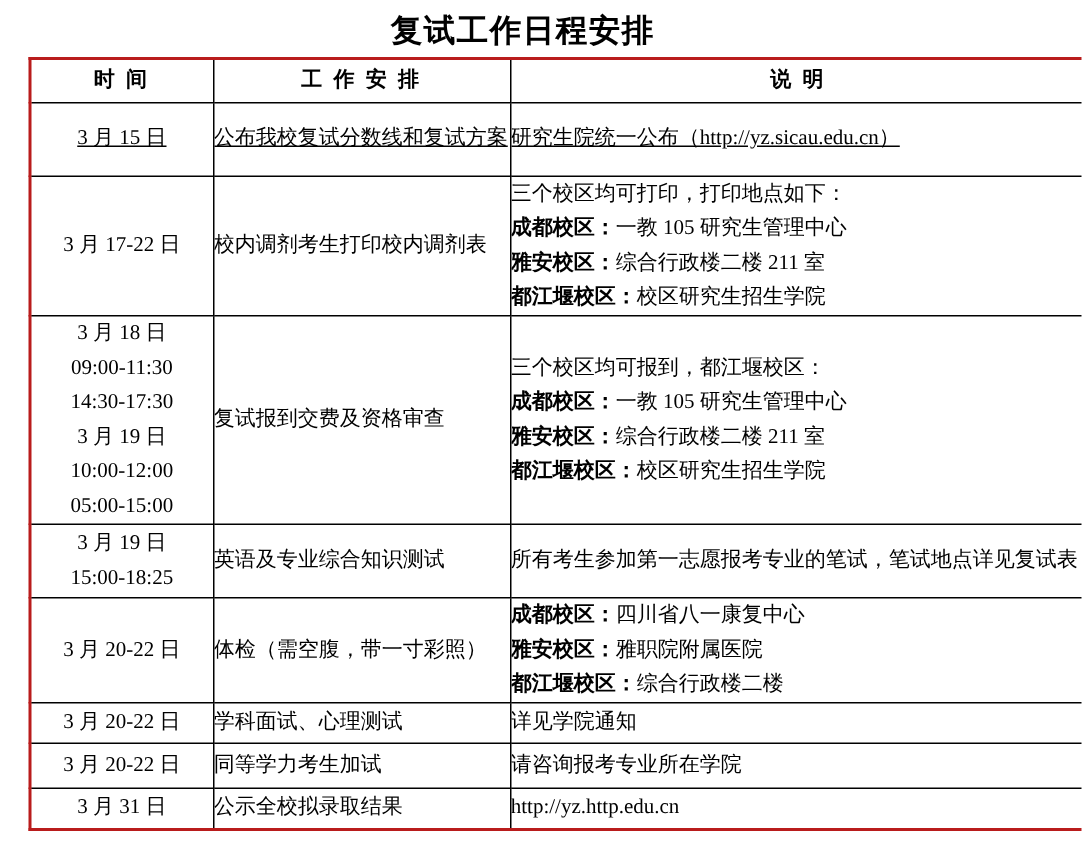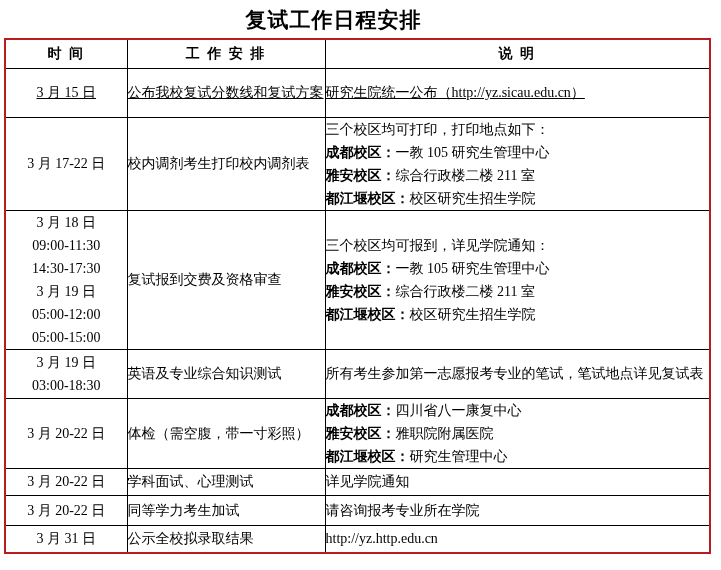--- a/index.html
+++ b/index.html
@@ -10,20 +10,21 @@
     height: 570px;
     overflow: hidden;
     font-family: "Liberation Serif", "DejaVu Serif", serif;
     color: #000000;
   }
   .page {
     width: 663px;
     height: 570px;
     box-sizing: border-box;
     padding: 0 0 0 4px;
+    margin-left: 15px;
   }
   .doc-title {
     margin: 0;
     padding-top: 6px;
     height: 32px;
     line-height: 28px;
     text-align: center;
     font-size: 21px;
     font-weight: bold;
     letter-spacing: 1px;
@@ -113,58 +114,58 @@
           <div class="note-line"><span class="b">都江堰校区：</span><span>校区研究生招生学院</span></div>
         </td>
       </tr>
 
       <tr style="height:133px;">
         <td class="time">
           <div>3 月 18 日</div>
           <div>09:00-11:30</div>
           <div>14:30-17:30</div>
           <div>3 月 19 日</div>
-          <div>05:00-12:00</div>
+          <div>10:00-12:00</div>
           <div>05:00-15:00</div>
         </td>
         <td class="work">
           <span>复试报到交费及资格审查</span>
         </td>
         <td class="note">
-          <div class="note-line"><span>三个校区均可报到，详见学院通知：</span></div>
+          <div class="note-line"><span>三个校区均可报到，都江堰校区：</span></div>
           <div class="note-line"><span class="b">成都校区：</span><span>一教 105 研究生管理中心</span></div>
           <div class="note-line"><span class="b">雅安校区：</span><span>综合行政楼二楼 211 室</span></div>
           <div class="note-line"><span class="b">都江堰校区：</span><span>校区研究生招生学院</span></div>
         </td>
       </tr>
 
       <tr style="height:49px;">
         <td class="time">
           <div>3 月 19 日</div>
-          <div>03:00-18:30</div>
+          <div>15:00-18:25</div>
         </td>
         <td class="work">
           <span>英语及专业综合知识测试</span>
         </td>
         <td class="note">
           <div class="note-line"><span>所有考生参加第一志愿报考专业的笔试，笔试地点详见复试表</span></div>
         </td>
       </tr>
 
       <tr style="height:69px;">
         <td class="time">
           <div>3 月 20-22 日</div>
         </td>
         <td class="work">
           <span>体检（需空腹，带一寸彩照）</span>
         </td>
         <td class="note">
           <div class="note-line"><span class="b">成都校区：</span><span>四川省八一康复中心</span></div>
           <div class="note-line"><span class="b">雅安校区：</span><span>雅职院附属医院</span></div>
-          <div class="note-line"><span class="b">都江堰校区：</span><span>研究生管理中心</span></div>
+          <div class="note-line"><span class="b">都江堰校区：</span><span>综合行政楼二楼</span></div>
         </td>
       </tr>
 
       <tr style="height:27px;">
         <td class="time">
           <div>3 月 20-22 日</div>
         </td>
         <td class="work">
           <span>学科面试、心理测试</span>
         </td>

